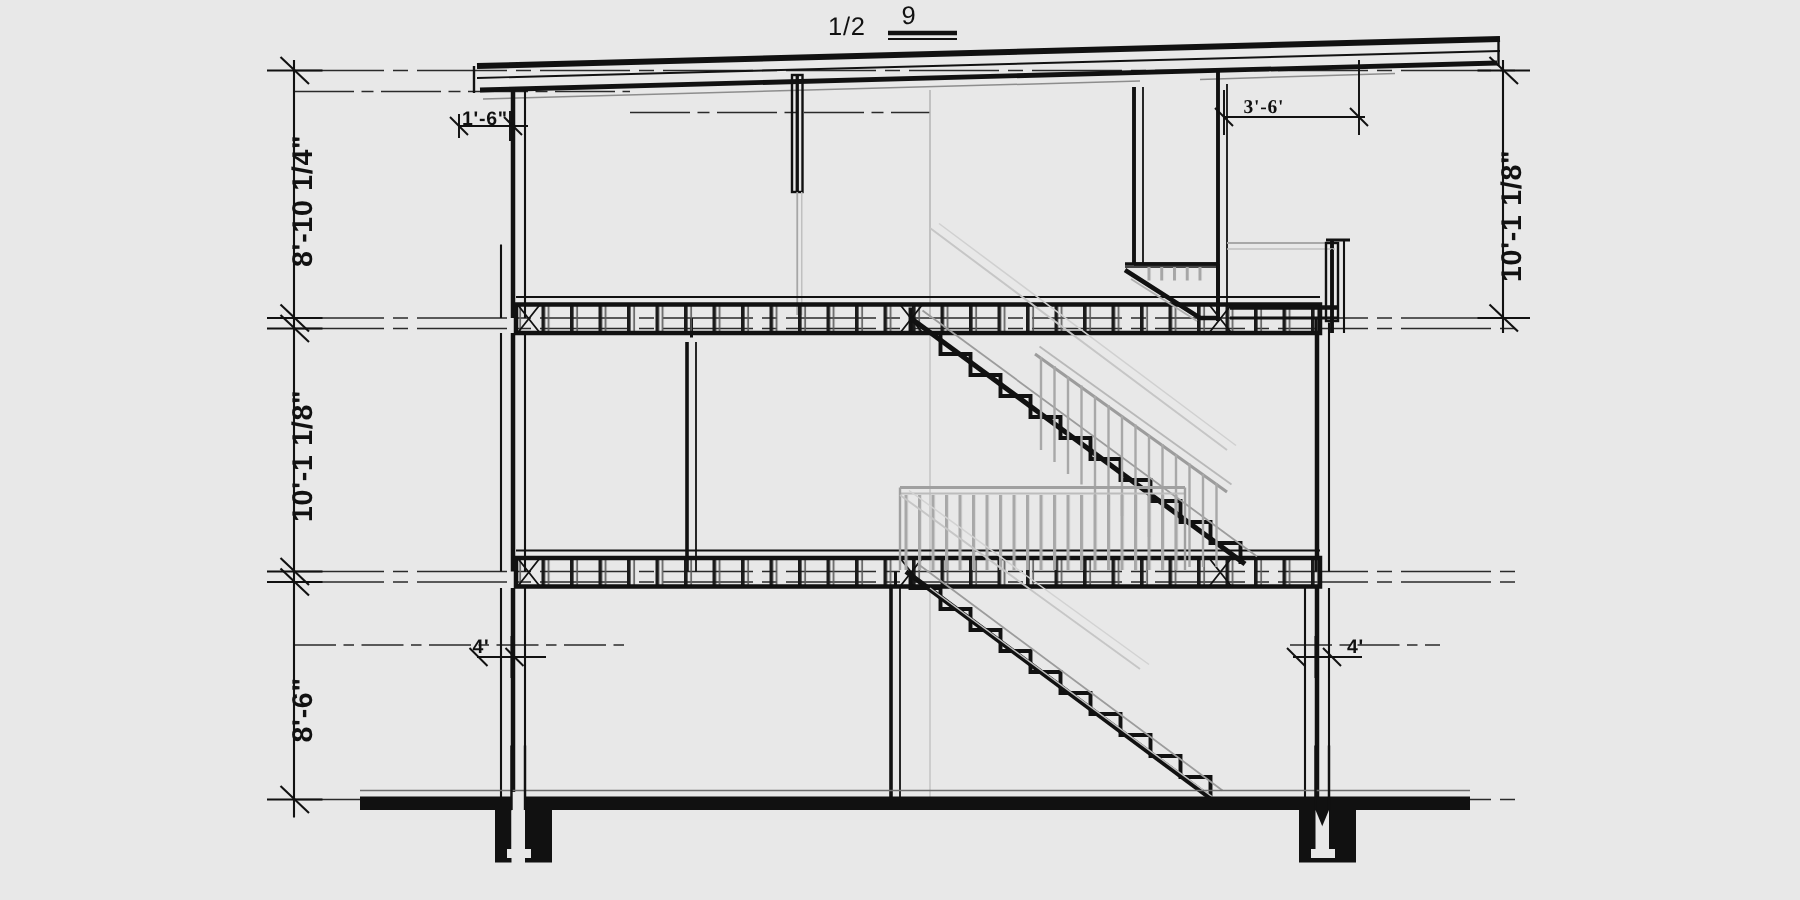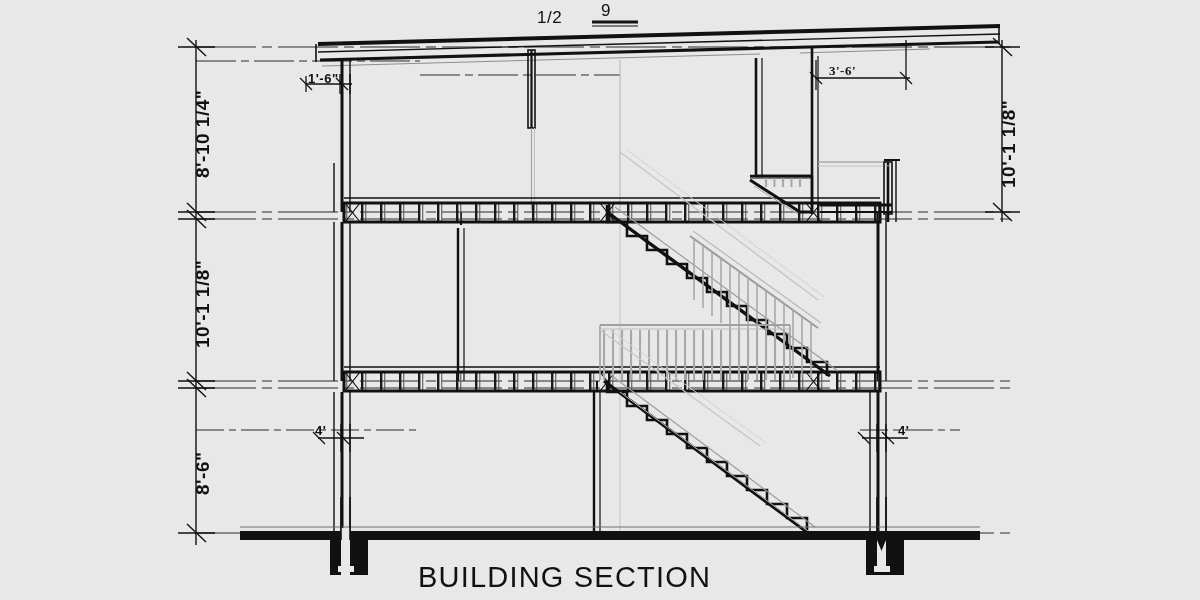--- a/index.html
+++ b/index.html
@@ -289,28 +289,27 @@
       <line x1="882" y1="432" x2="894" y2="444"></line>
     </g>
 
     <g stroke="#111" fill="none">
       <line x1="592" y1="22" x2="638" y2="22" stroke-width="3"></line>
       <line x1="592" y1="26" x2="638" y2="26" stroke-width="1.2"></line>
     </g>
 
   </svg>
 
-  <div class="lbl pitch-num" style="left:537px;top:8px;text-align:right;">1/2</div>
+  <div class="lbl pitch-num" style="left:552px;top:8px;text-align:right;">1/2</div>
   <div class="lbl pitch-num" style="left:601px;top:1px;">9</div>
 
   <div class="lbl dim-big vert" style="left:192px;top:178px;">8'-10 1/4"</div>
   <div class="lbl dim-big vert" style="left:192px;top:348px;">10'-1 1/8"</div>
   <div class="lbl dim-big vert" style="left:192px;top:495px;">8'-6"</div>
   <div class="lbl dim-big vert" style="left:998px;top:188px;">10'-1 1/8"</div>
 
   <div class="lbl dim-small" style="left:308px;top:71px;">1'-6"</div>
   <div class="lbl dim-small" style="left:829px;top:63px;font-family:Liberation Serif, serif;">3'-6'</div>
   <div class="lbl dim-small" style="left:315px;top:423px;">4'</div>
   <div class="lbl dim-small" style="left:898px;top:423px;">4'</div>
 
-  <div class="title" style="left:418px;top:561px;">BUILDING SECTION</div>
 
 </div>
 
 </body></html>

